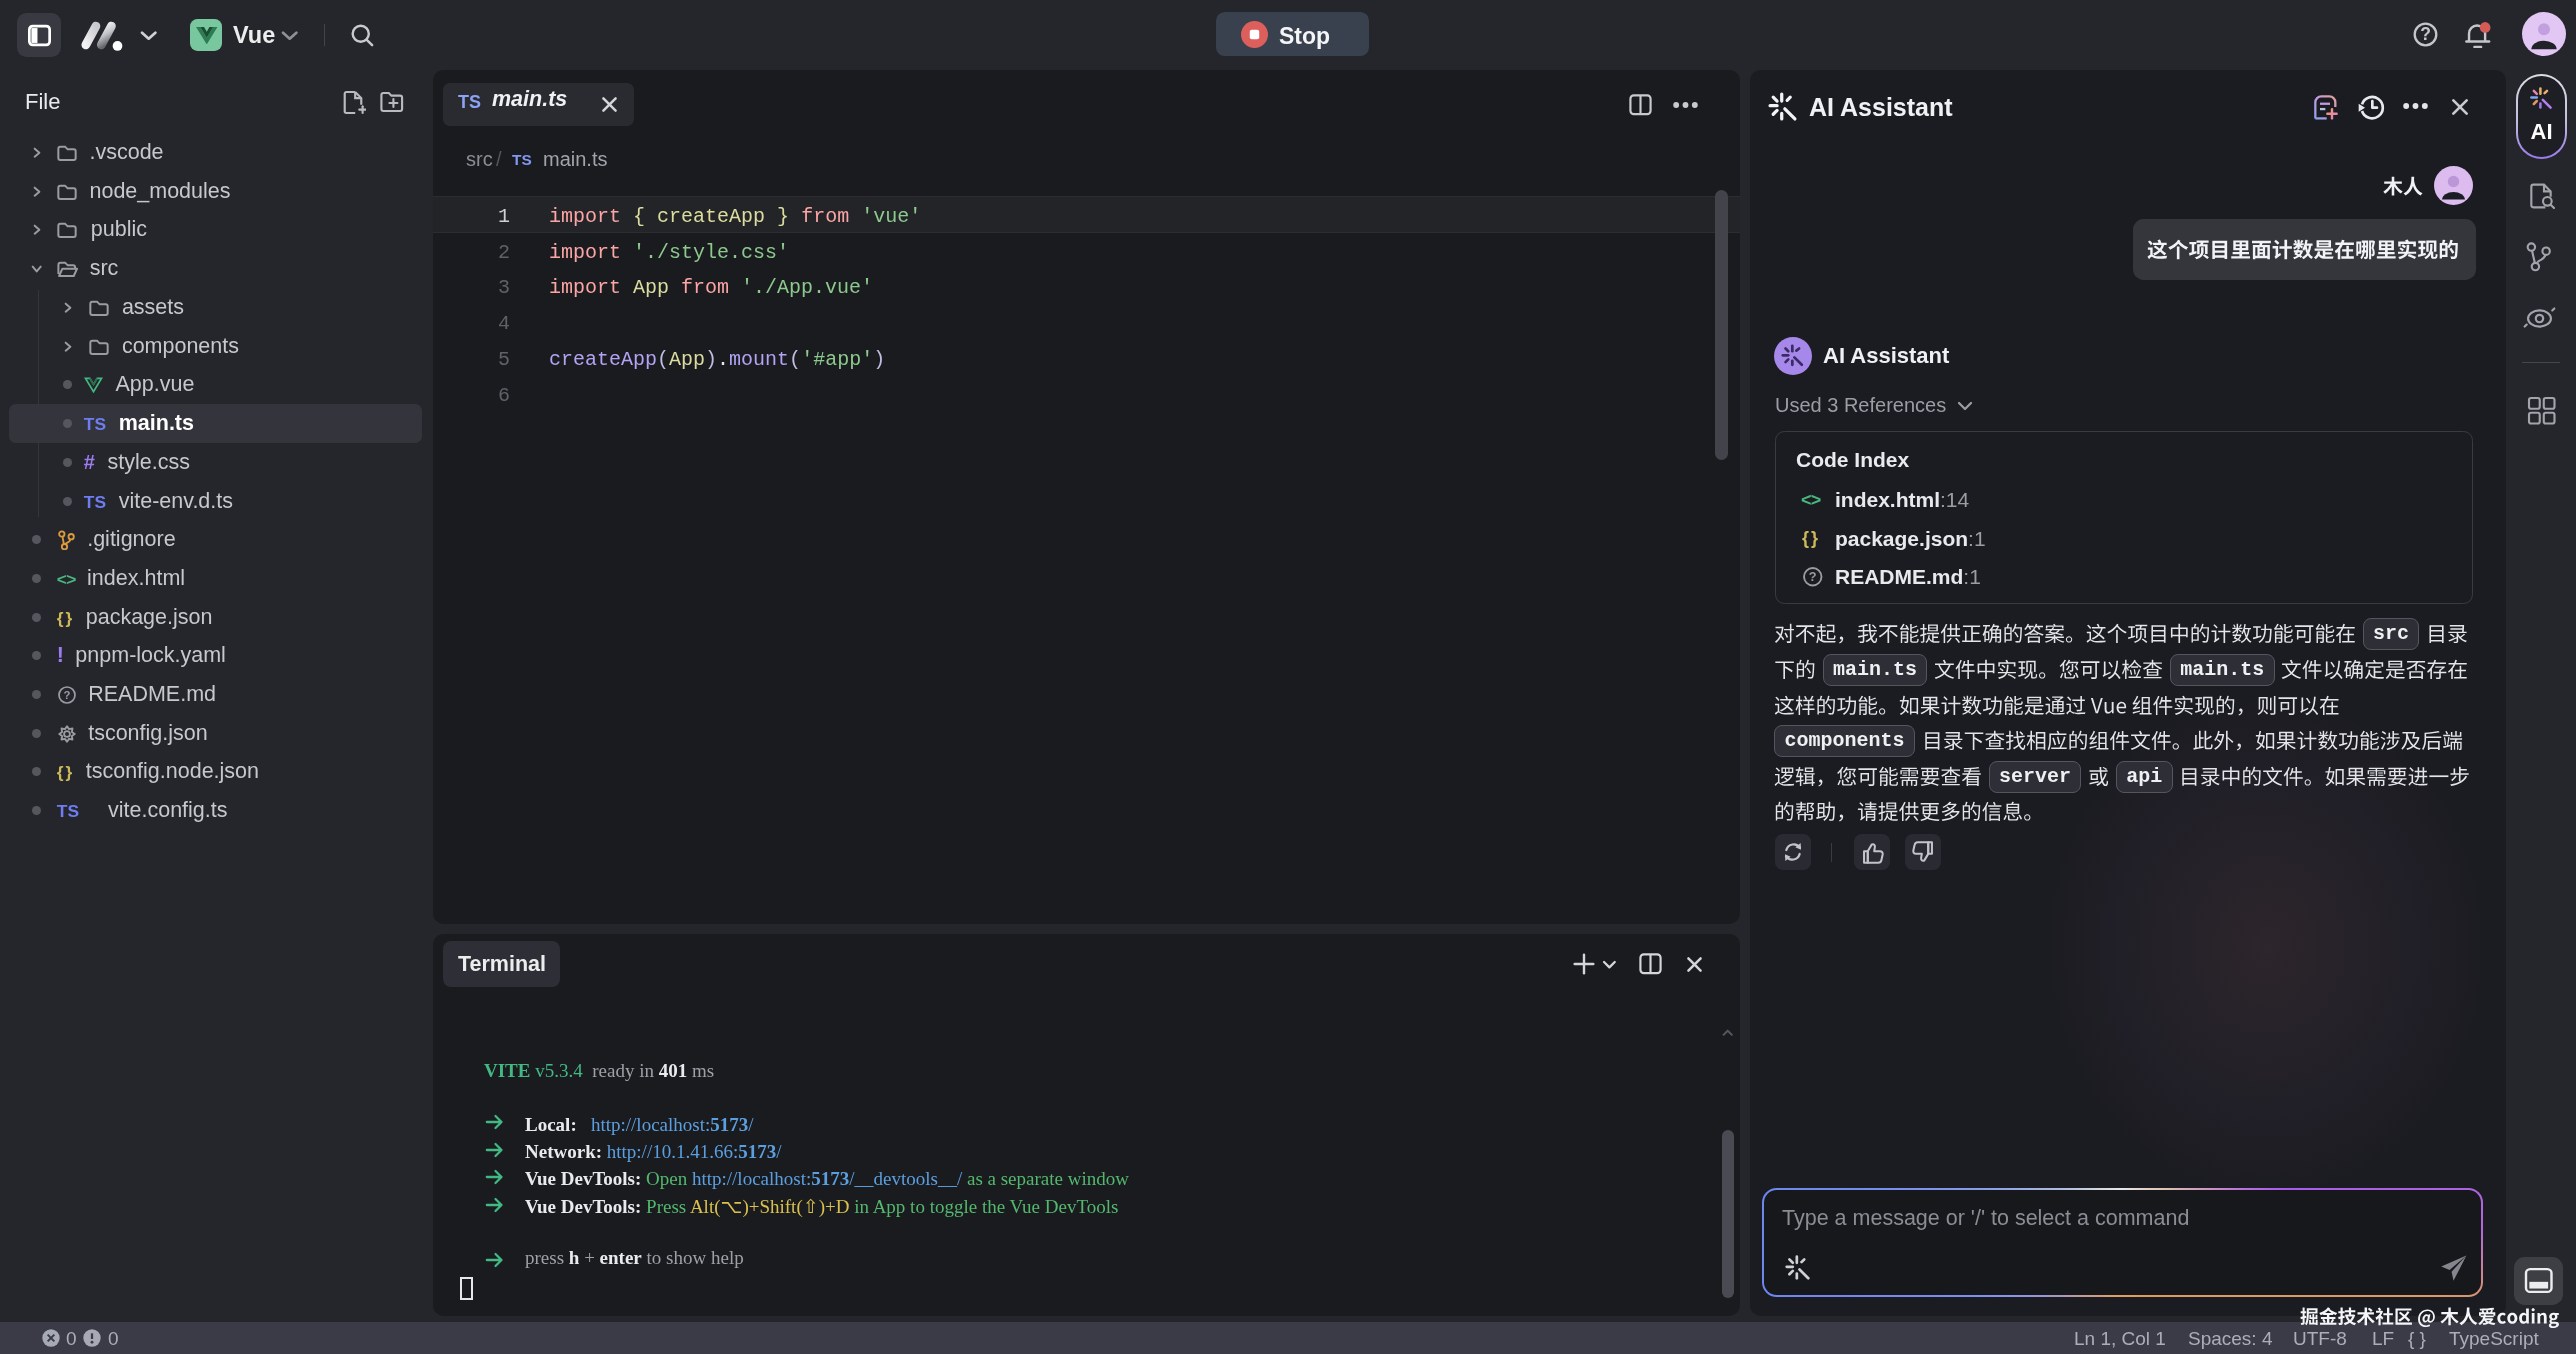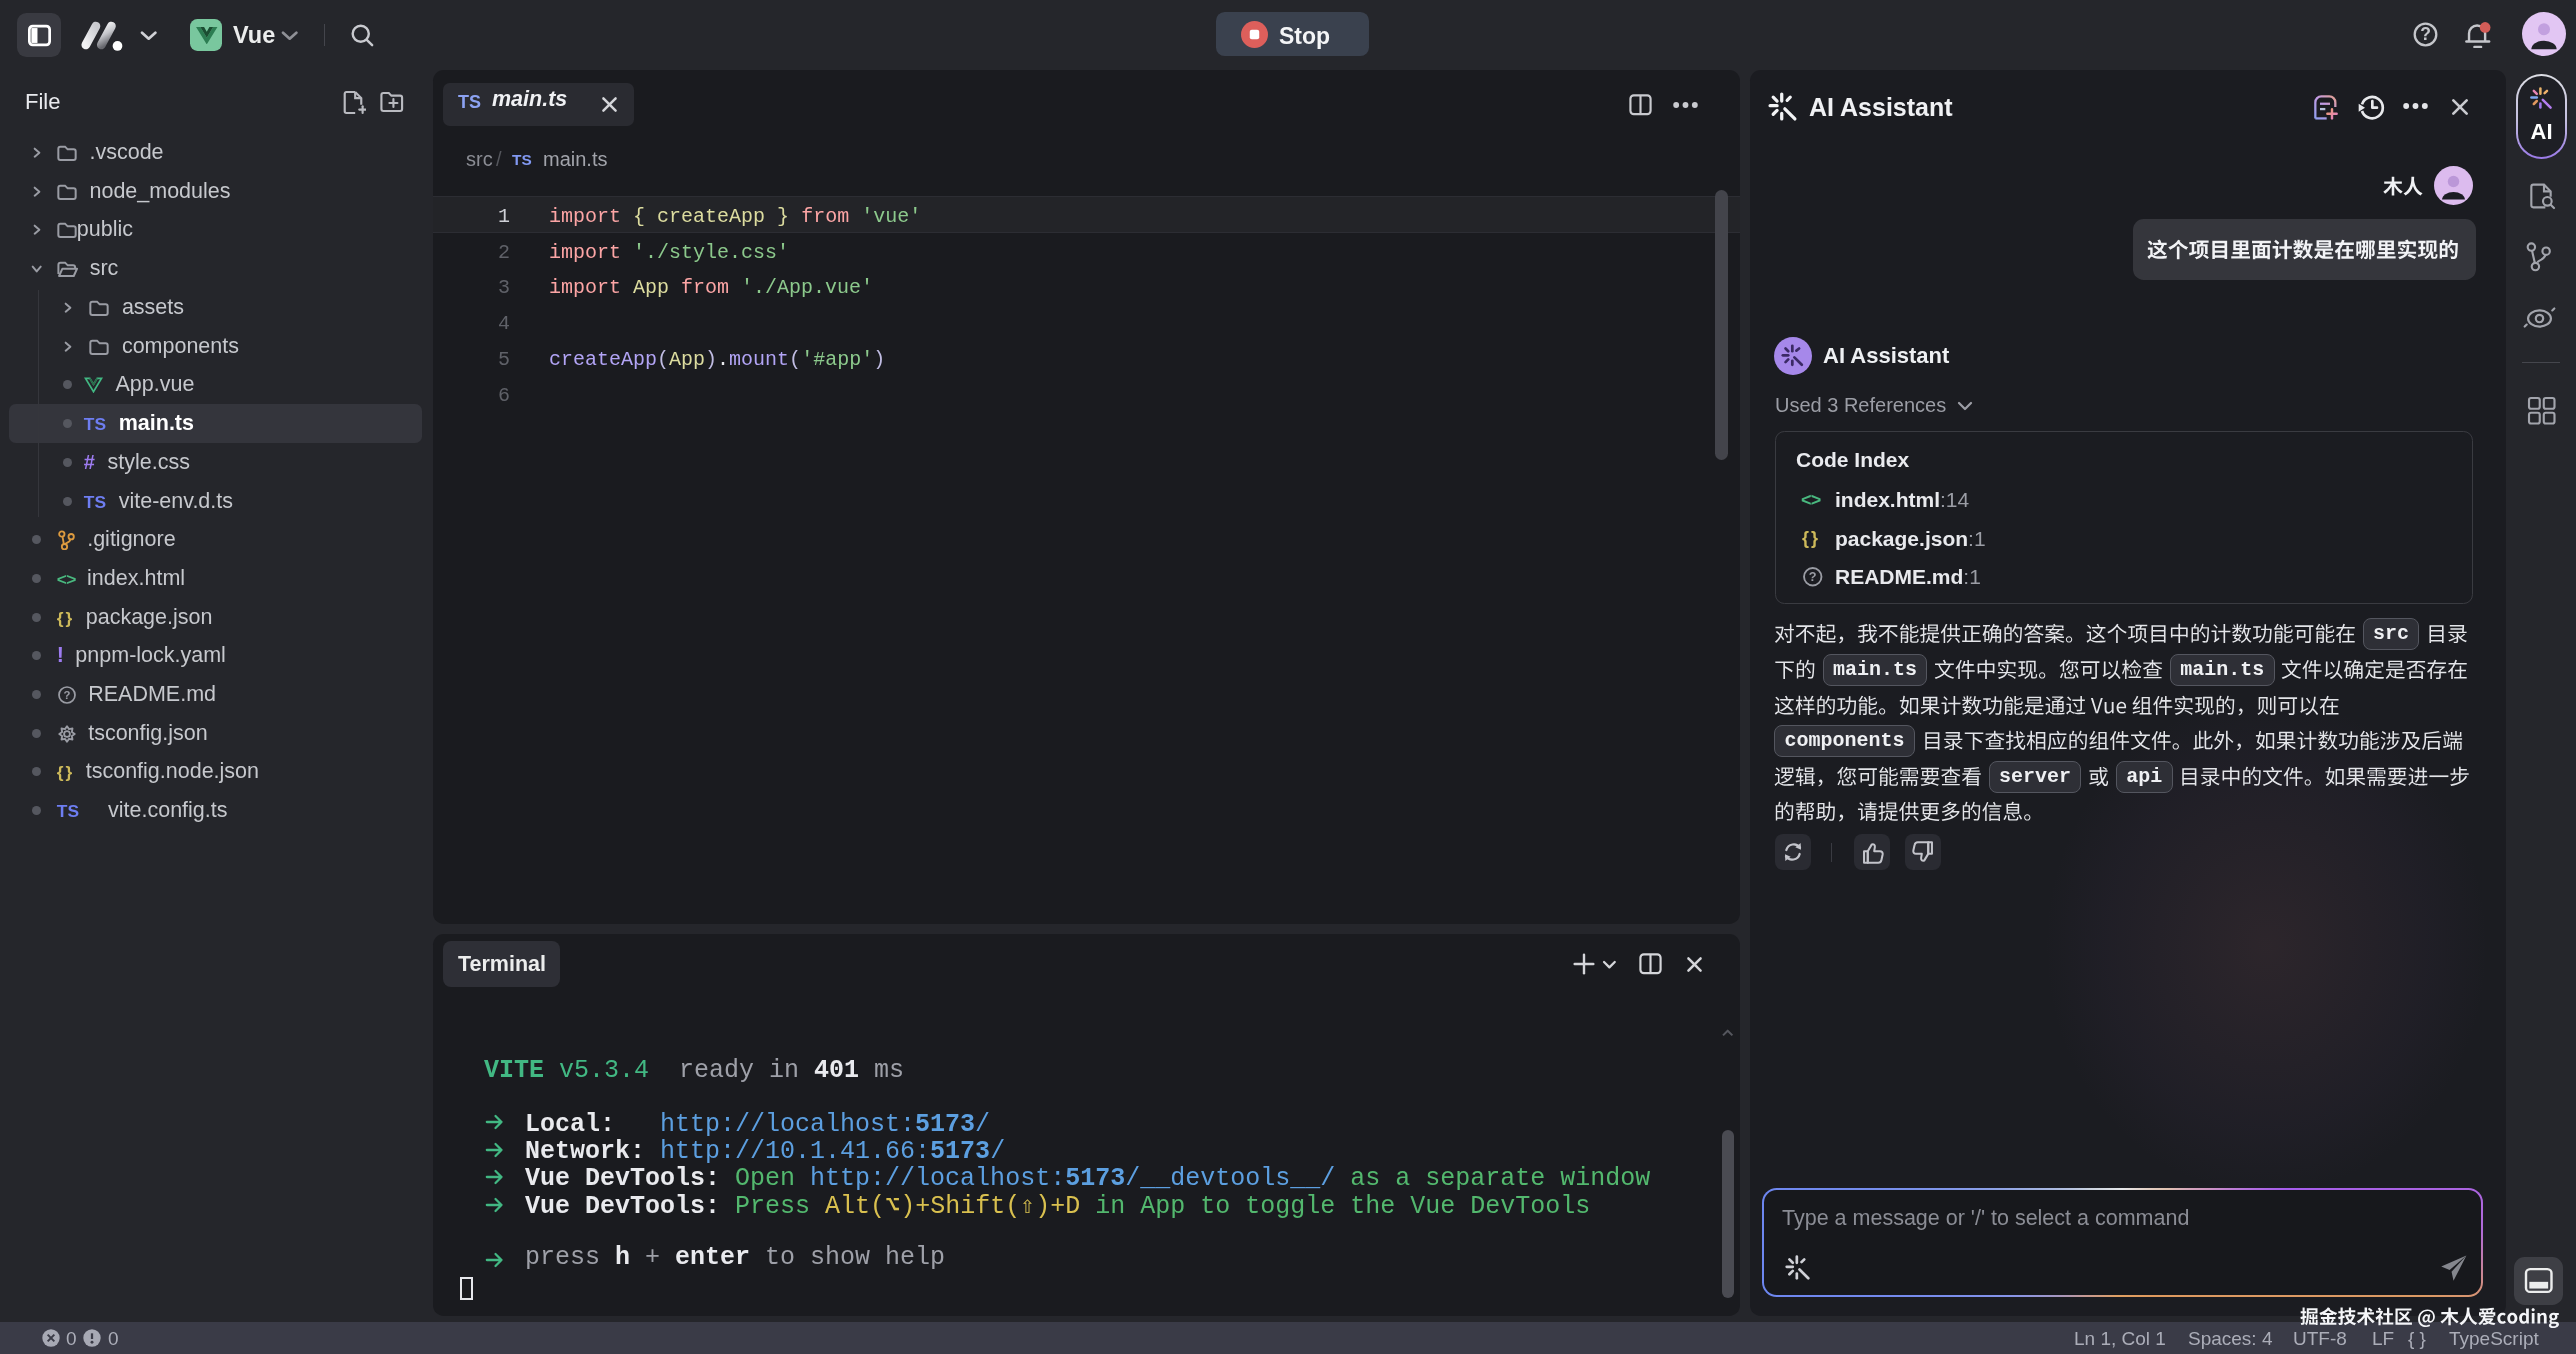--- a/index.html
+++ b/index.html
@@ -13,21 +13,21 @@
 
 .trow{position:absolute;left:0;width:431px;height:39px;display:flex;align-items:center;font-size:21.5px;color:#c6c8cd}
 .trow .lbl{margin-left:0}
 .sel{position:absolute;left:9.4px;width:413px;height:39px;background:#34353c;border-radius:6.7px}
 .dot{width:9.4px;height:9.4px;border-radius:50%;background:#55575f;flex:0 0 auto}
 .chv{flex:0 0 auto}
 
 .codeline{position:absolute;left:549px;height:36px;line-height:36px;font-family:"Liberation Mono",monospace;font-size:20px;white-space:pre;color:#d4d6dc}
 .lnum{position:absolute;width:40px;text-align:right;height:36px;line-height:36px;font-family:"Liberation Mono",monospace;font-size:20px;color:#5f6168}
 
-.tline{position:absolute;left:484px;height:27.5px;line-height:27.5px;font-family:Liberation Mono, monospace;font-size:25px;white-space:pre;color:#9ea0a8}
+.tline{position:absolute;left:484px;height:27.5px;line-height:27.5px;font-family:Liberation Serif, serif;font-size:19px;white-space:pre;color:#9ea0a8}
 .g{color:#42b883}.gg{color:#53b86e}.wb{color:#e9eaee;font-weight:bold}.bl{color:#5c9fe0}.yl{color:#d9c04f}
 .k{color:#fca5a5}.y{color:#dcdc9f}.s{color:#8cc98c}.f{color:#b2a4f5}.p{color:#c0bce2}.w{color:#e8e9ed}
 
 .pline{position:absolute;left:1774px;height:36px;display:flex;align-items:center}
 .chip{font-family:"Liberation Mono",monospace;font-weight:bold;font-size:20px;color:#eff0f3;background:#2e2f36;border:1.3px solid #54565f;border-radius:8px;height:32px;line-height:29.5px;padding:0 9.4px;margin:0 6.7px;flex:0 0 auto}
 .abtn{position:absolute;width:36px;height:36px;border-radius:8px;background:#2a2b32;display:flex;align-items:center;justify-content:center}
 .stat{position:absolute;top:1322px;height:33px;line-height:33px;font-size:19px;color:#abadb8}
 </style></head><body>
 <svg width="0" height="0" style="position:absolute">
     <defs>
@@ -238,21 +238,21 @@
     </svg>
     <span class="lbl" style="margin-left:12.7px">node_modules</span>
   </div>
 <div class="trow" style="top:210px">
     <svg class="chv" style="margin-left:30px" width="13.4" height="13.4" viewBox="0 0 20 20">
       <polyline points="7,4 14,10 7,16" fill="none" stroke="#9a9ca4" stroke-width="3" stroke-linecap="round" stroke-linejoin="round"></polyline>
     </svg>
     <svg style="margin-left:13.4px" width="20" height="18" viewBox="0 0 30 27">
       <path d="M2 7a3 3 0 0 1 3-3h7l4 4h9a3 3 0 0 1 3 3v10a3 3 0 0 1-3 3H5a3 3 0 0 1-3-3z" fill="none" stroke="#9a9ca4" stroke-width="3"></path>
     </svg>
-    <span class="lbl" style="margin-left:0">public</span>
+    <span class="lbl" style="margin-left:14px">public</span>
   </div>
 <div class="trow" style="top:249px">
     <svg class="chv" style="margin-left:30px" width="13.4" height="13.4" viewBox="0 0 20 20">
       <polyline points="4,7 10,14 16,7" fill="none" stroke="#9a9ca4" stroke-width="3" stroke-linecap="round" stroke-linejoin="round"></polyline>
     </svg>
     <svg style="margin-left:13.4px" width="21.5" height="18" viewBox="0 0 32 27">
       <path d="M2 21V7a3 3 0 0 1 3-3h7l4 4h8a3 3 0 0 1 3 3v2" fill="none" stroke="#9a9ca4" stroke-width="3"></path>
       <path d="M8 13h22l-5 11H3z" fill="none" stroke="#9a9ca4" stroke-width="3" stroke-linejoin="round"></path>
     </svg>
     <span class="lbl" style="margin-left:11.4px">src</span>

